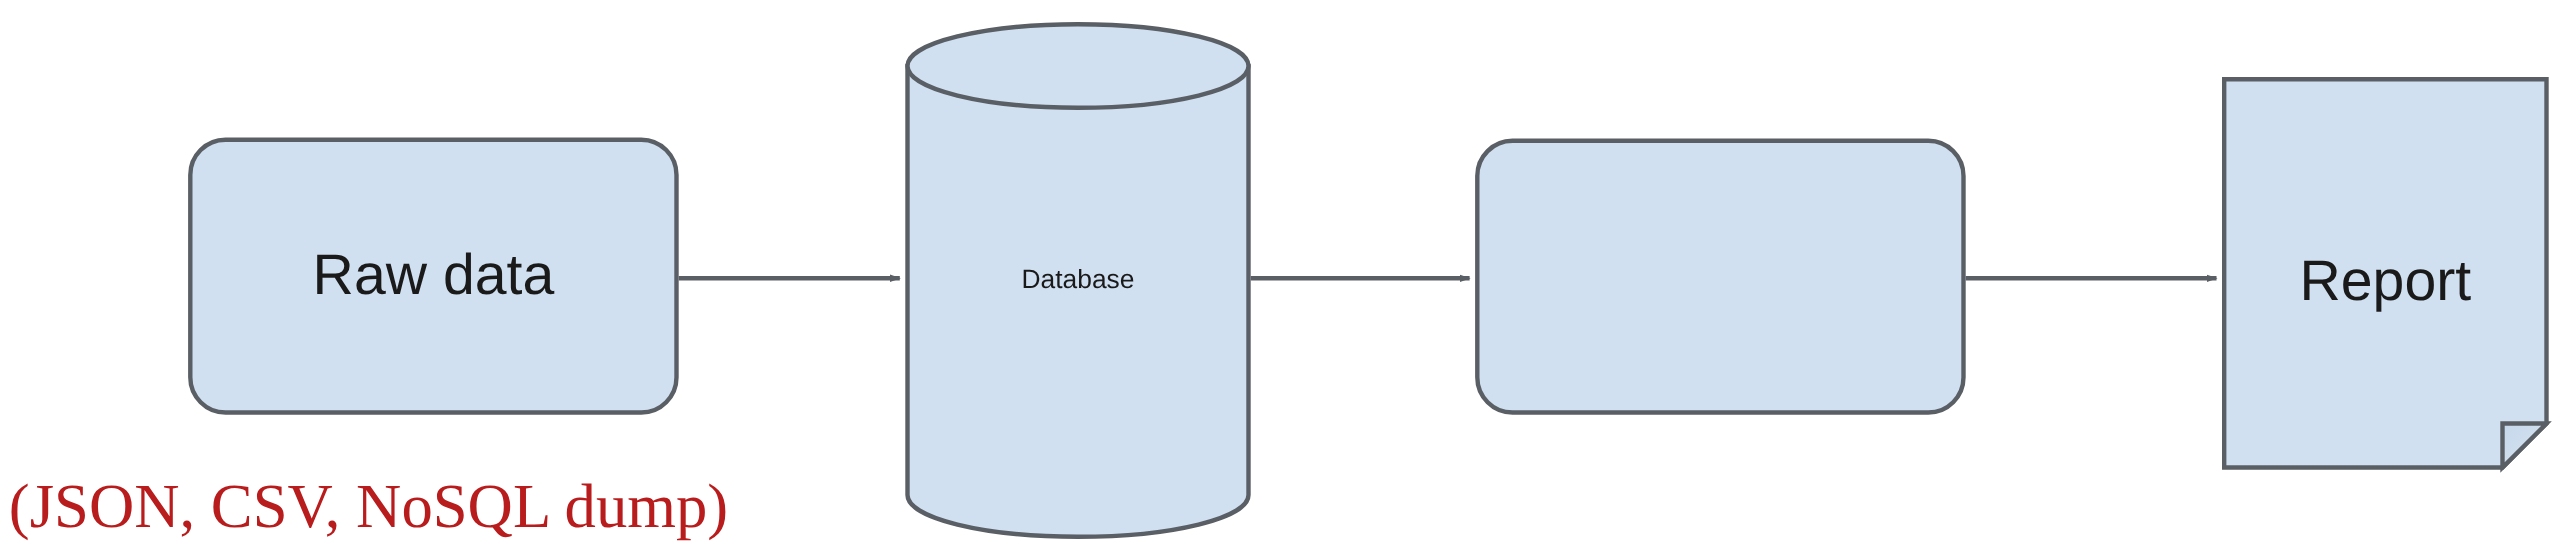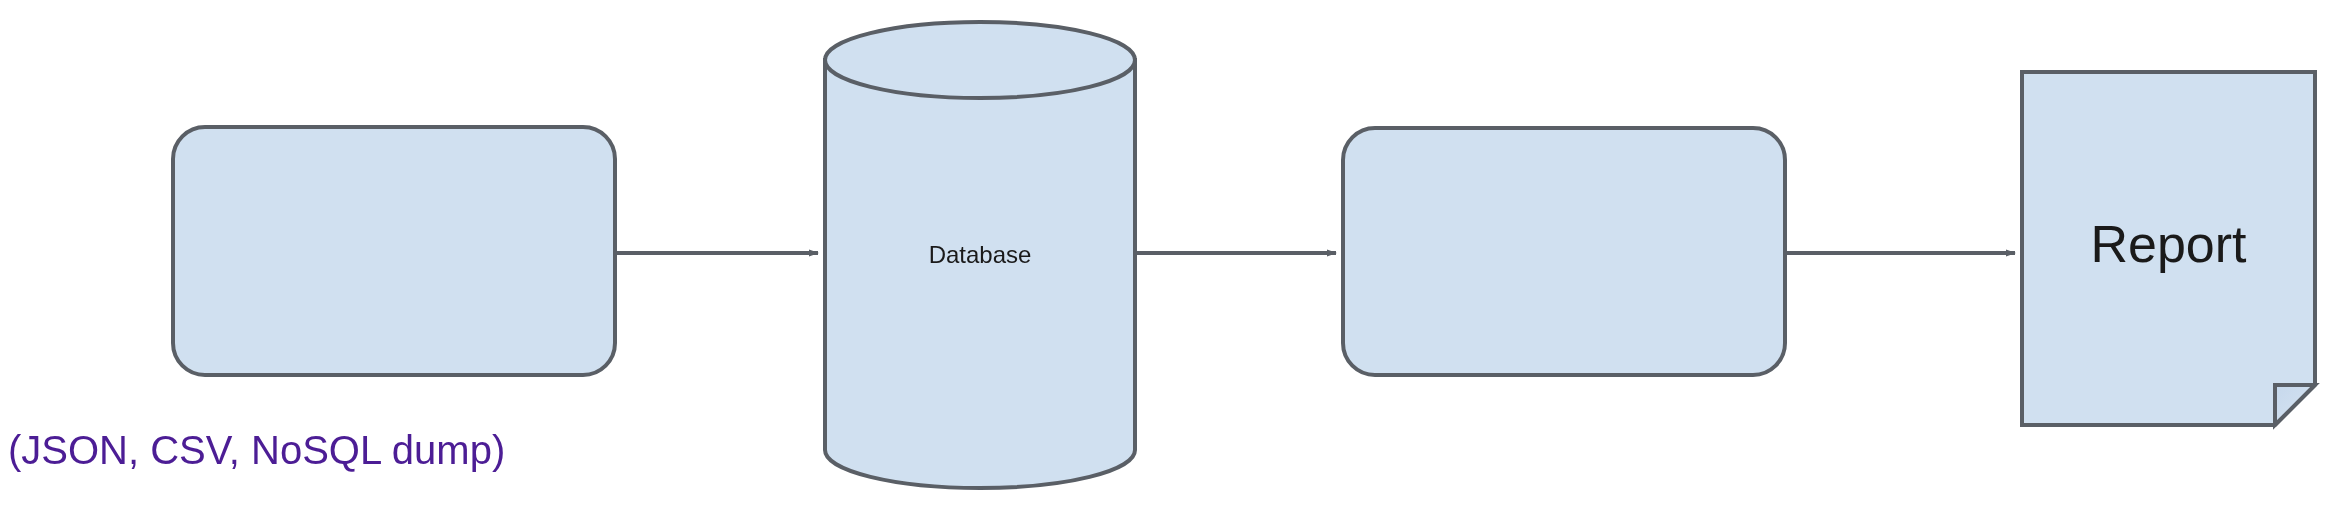--- a/index.html
+++ b/index.html
@@ -51,32 +51,33 @@
   }
   .label-analytic {
     left: 1343px;
     top: 128px;
     width: 442px;
     height: 247px;
     font-size: 52px;
   }
   .label-report {
     left: 2022px;
-    top: 68px;
+    top: 80px;
     width: 293px;
     height: 353px;
     font-size: 52px;
   }
   .caption {
     position: absolute;
     left: 8px;
     top: 428px;
-    font-size: 40px;
-    color: #4c1d95;
+    font-size: 57px;
+    color: #b91c1c;
     white-space: nowrap;
+    font-family: Liberation Serif, serif;
   }
 </style>
 </head>
 <body>
 
 <div id="canvas">
 
   <svg id="flow-svg" viewBox="0 0 2328 505">
     <defs>
       <marker id="arrowhead" markerWidth="10" markerHeight="10" refX="9" refY="4" orient="auto" markerUnits="userSpaceOnUse">
@@ -102,20 +103,21 @@
       <path d="M2315,385 L2275,385 L2275,425 Z" fill="url(#foldShade)" stroke="#5a5f66" stroke-width="4" stroke-linejoin="miter"></path>
     </g>
 
     <line x1="617" y1="253" x2="818" y2="253" stroke="#5a5f66" stroke-width="4" marker-end="url(#arrowhead)"></line>
 
     <line x1="1137" y1="253" x2="1336" y2="253" stroke="#5a5f66" stroke-width="4" marker-end="url(#arrowhead)"></line>
 
     <line x1="1787" y1="253" x2="2015" y2="253" stroke="#5a5f66" stroke-width="4" marker-end="url(#arrowhead)"></line>
   </svg>
 
+  <div class="node-label label-rawdata">Raw data</div>
 
   <div class="node-label label-database">Database</div>
 
 
   <div class="node-label label-report">Report</div>
 
   <div class="caption">(JSON, CSV, NoSQL dump)</div>
 
 </div>
 

